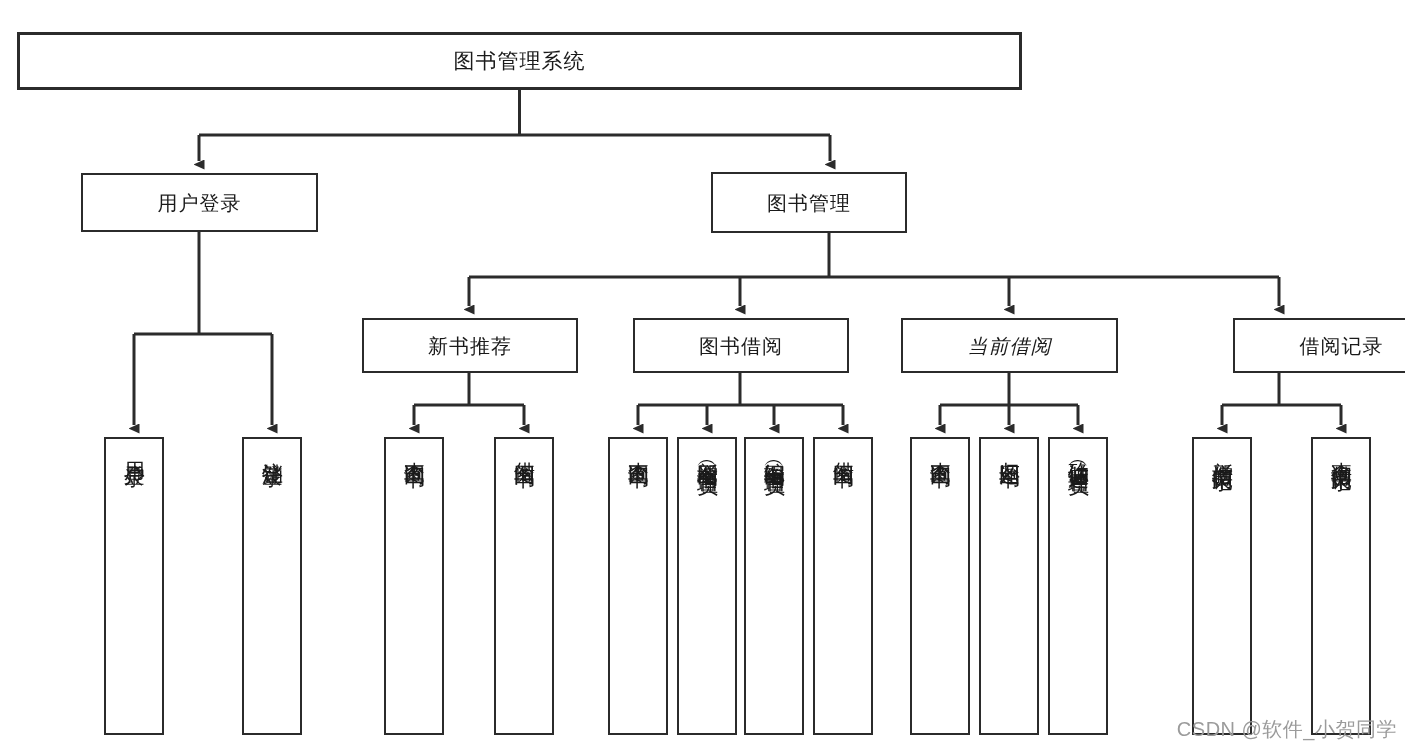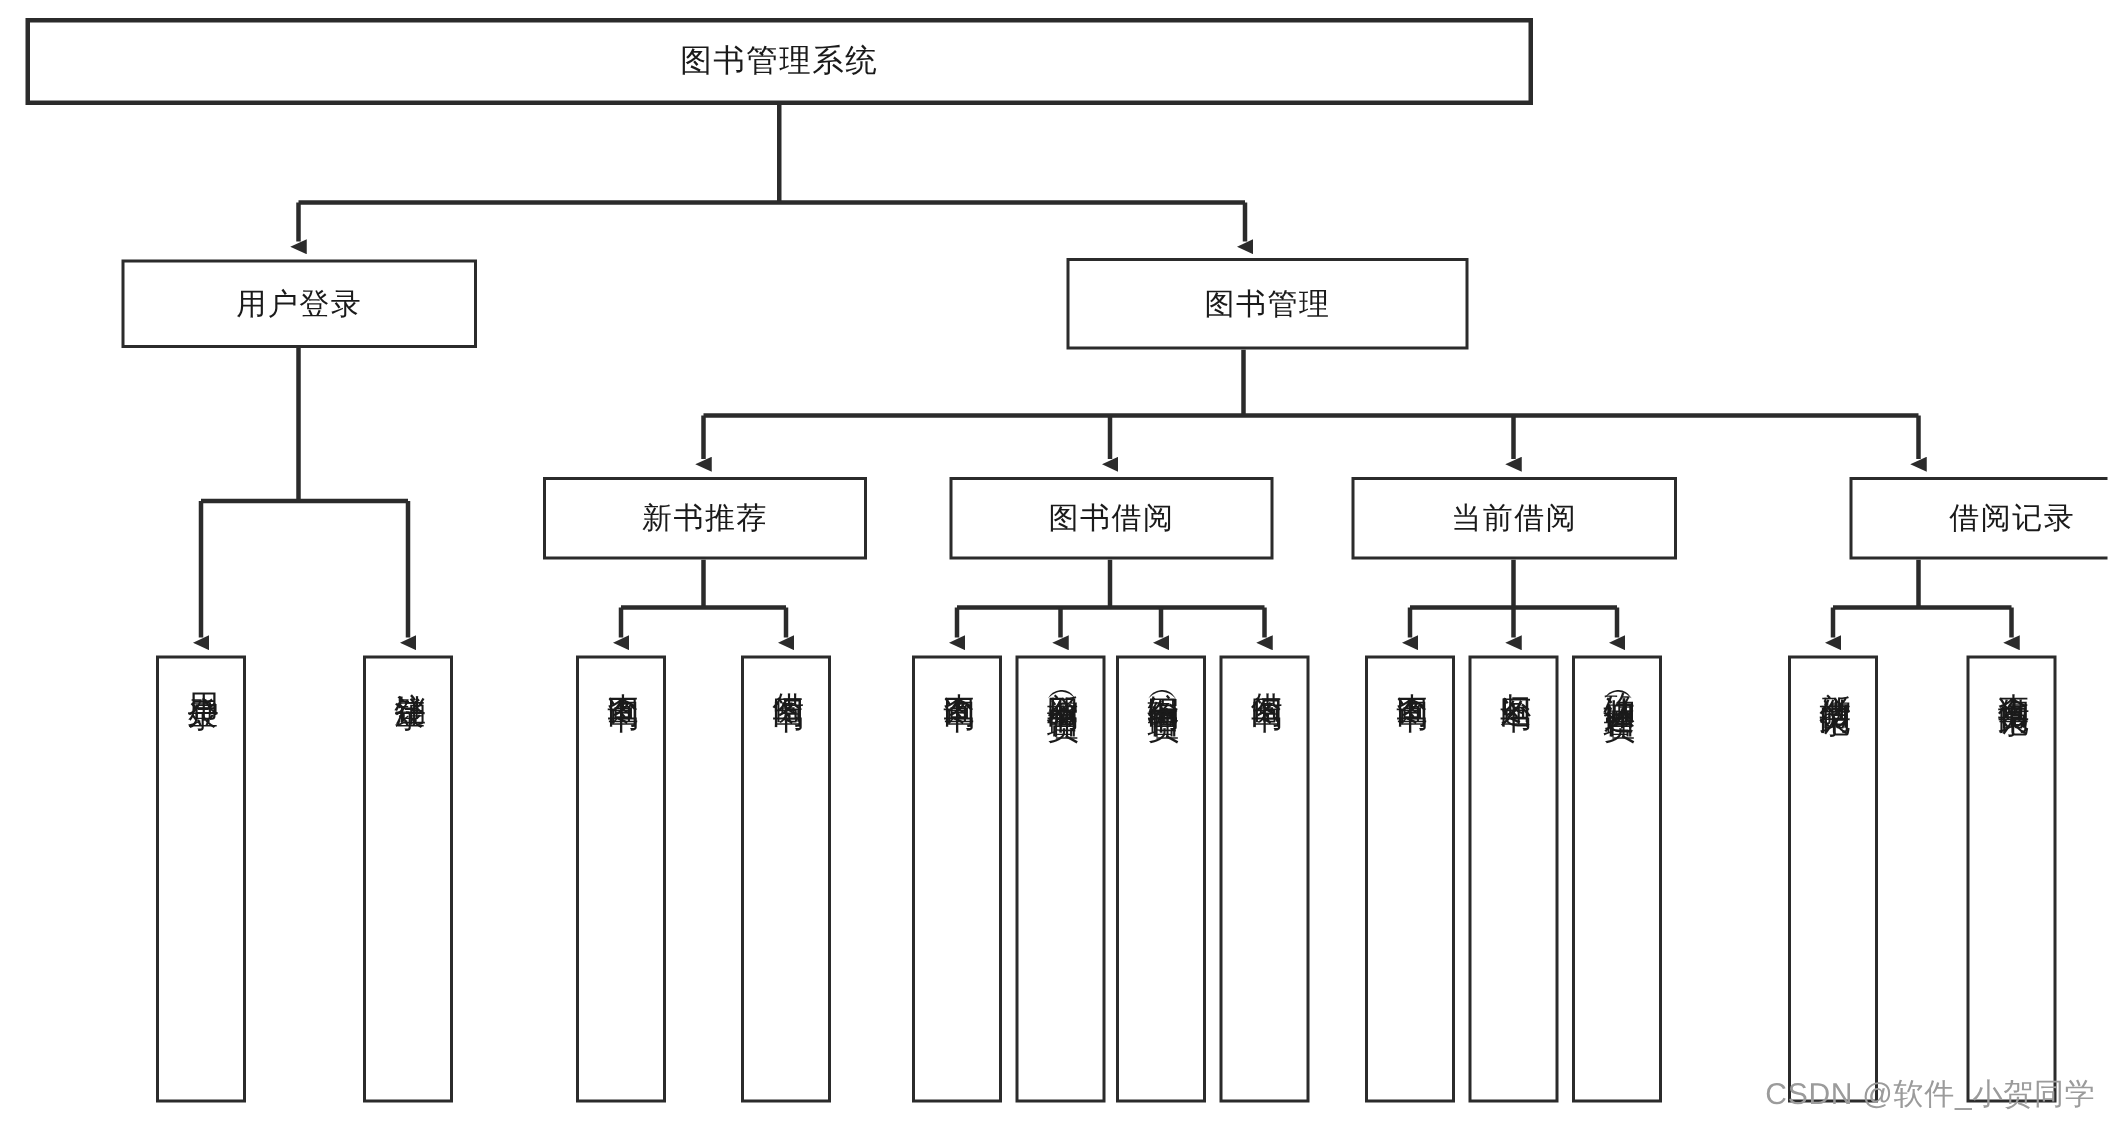--- a/index.html
+++ b/index.html
@@ -15,21 +15,21 @@
   .node{
     position:absolute;
     box-sizing:border-box;
     background:#ffffff;
     border:2.5px solid #2b2b2b;
     display:flex;
     align-items:center;
     justify-content:center;
     color:#1a1a1a;
   }
-  .node.root{border-width:3px;}
+  .node.root{border-width:3px;margin-top:20px;}
   .node .lbl{
     font-size:21px;
     line-height:1.1;
     letter-spacing:1px;
     white-space:nowrap;
   }
   .node.mid .lbl{font-size:20px;}
   .node.sub .lbl{font-size:20px;}
 
   
@@ -113,31 +113,31 @@
     </g>
   </svg>
 
   <div class="node root" style="left:17px;top:12px;width:1005px;height:58px;">
     <span class="lbl">图书管理系统</span>
   </div>
 
   <div class="node mid" style="left:81px;top:173px;width:237px;height:59px;">
     <span class="lbl">用户登录</span>
   </div>
-  <div class="node mid" style="left:711px;top:172px;width:268px;height:61px;">
+  <div class="node mid" style="left:711px;top:172px;width:196px;height:61px;">
     <span class="lbl">图书管理</span>
   </div>
 
   <div class="node sub" style="left:362px;top:318px;width:216px;height:55px;">
     <span class="lbl">新书推荐</span>
   </div>
   <div class="node sub" style="left:633px;top:318px;width:216px;height:55px;">
     <span class="lbl">图书借阅</span>
   </div>
-  <div class="node sub" style="left:901px;top:318px;width:217px;height:55px;">
+  <div class="node sub" style="left:901px;top:318px;width:217px;height:55px;font-style:italic;">
     <span class="lbl">当前借阅</span>
   </div>
   <div class="node sub" style="left:1233px;top:318px;width:217px;height:55px;">
     <span class="lbl">借阅记录</span>
   </div>
 
   <div class="node leaf" style="left:104px;top:437px;width:60px;height:298px;">
     <span class="lbl">用户登录</span>
   </div>
   <div class="node leaf" style="left:242px;top:437px;width:60px;height:298px;">

